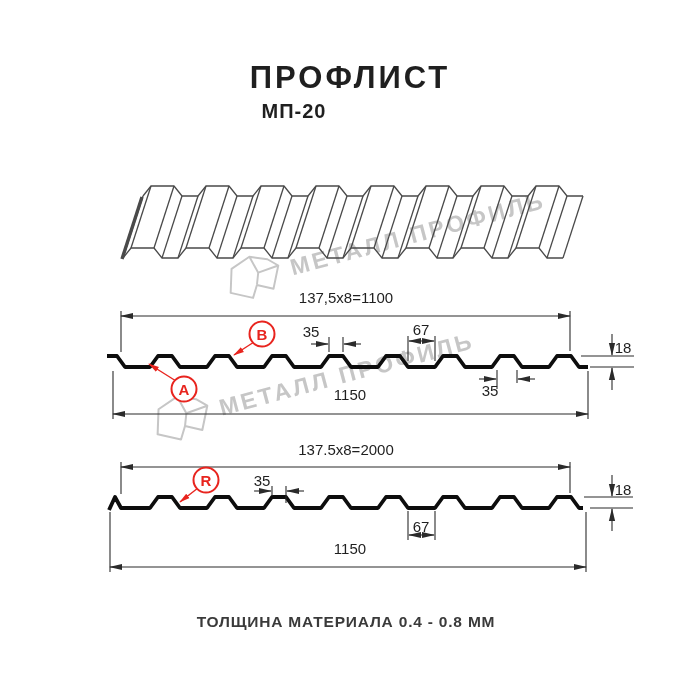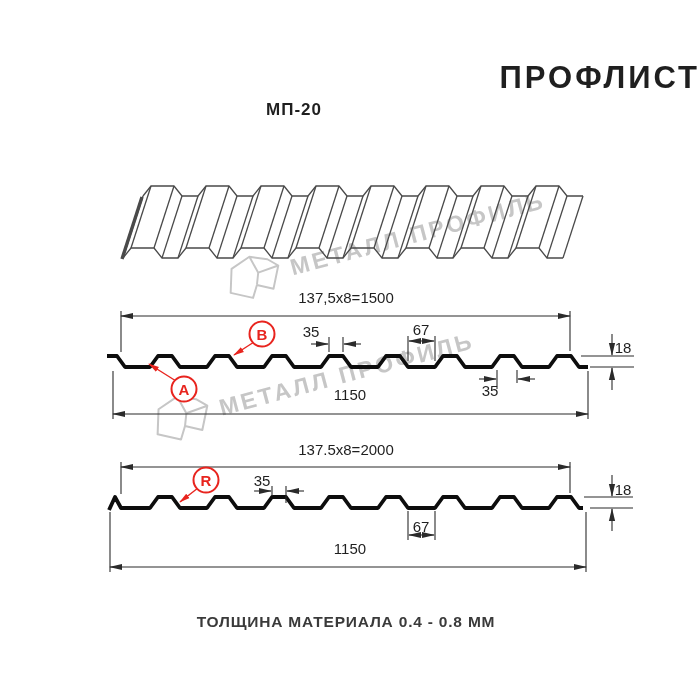--- a/index.html
+++ b/index.html
@@ -1,21 +1,21 @@
 <!DOCTYPE html>
 <html><head>
 <meta charset="utf-8">
 <style>
   html,body{margin:0;padding:0;background:#fff;}
   .page{position:relative;width:700px;height:700px;background:#fff;overflow:hidden;
         font-family:"Liberation Sans",sans-serif;}
   .abs{position:absolute;}
-  .title{top:60px;left:0;width:700px;text-align:right;font-size:31px;font-weight:bold;
+  .title{top:60px;left:0;width:700px;text-align:center;font-size:31px;font-weight:bold;
          letter-spacing:3px;color:var(--ink);}
-  .subtitle{top:100px;left:0;width:588px;text-align:center;font-size:17px;font-weight:bold;
+  .subtitle{top:100px;left:0;width:588px;text-align:center;font-size:20px;font-weight:bold;
             letter-spacing:1px;color:var(--ink);}
   .footer{top:613px;left:0;width:692px;text-align:center;font-size:15.5px;font-weight:bold;
           letter-spacing:.8px;color:#3a3a3a;}
   .dim{transform:translate(-50%,-50%);font-size:15px;color:var(--ink);white-space:nowrap;
        background:transparent;line-height:1;}
   .plabel{width:23px;height:23px;border:2.4px solid var(--red);border-radius:50%;background:#fff;
           color:var(--red);font-weight:bold;font-size:15px;display:flex;align-items:center;
           justify-content:center;transform:translate(-50%,-50%);line-height:1;}
   .wm{display:flex;align-items:center;gap:9px;transform-origin:left center;
       transform:rotate(-15deg);color:var(--wm);}
@@ -153,21 +153,21 @@
       <line class="ext" x1="586" y1="512" x2="586" y2="572"></line>
       <line class="ext" x1="110" y1="567" x2="586" y2="567" marker-start="url(#m)" marker-end="url(#m)"></line>
 
       <line class="red" x1="198" y1="488" x2="180" y2="502" marker-end="url(#mr)"></line>
     </g>
   </svg>
 
   <div class="abs title">ПРОФЛИСТ</div>
   <div class="abs subtitle">МП-20</div>
 
-  <div class="abs dim" style="left:346px;top:297px;">137,5x8=1500</div>
+  <div class="abs dim" style="left:346px;top:297px;">137,5x8=1100</div>
   <div class="abs dim" style="left:311px;top:331px;">35</div>
   <div class="abs dim" style="left:421px;top:329px;">67</div>
   <div class="abs dim" style="left:623px;top:347px;">18</div>
   <div class="abs dim" style="left:490px;top:390px;">35</div>
   <div class="abs dim" style="left:350px;top:394px;">1150</div>
   <div class="abs plabel" style="left:184px;top:389px;">A</div>
   <div class="abs plabel" style="left:262px;top:334px;">B</div>
 
   <div class="abs dim" style="left:346px;top:449px;">137.5x8=2000</div>
   <div class="abs dim" style="left:262px;top:480px;">35</div>

